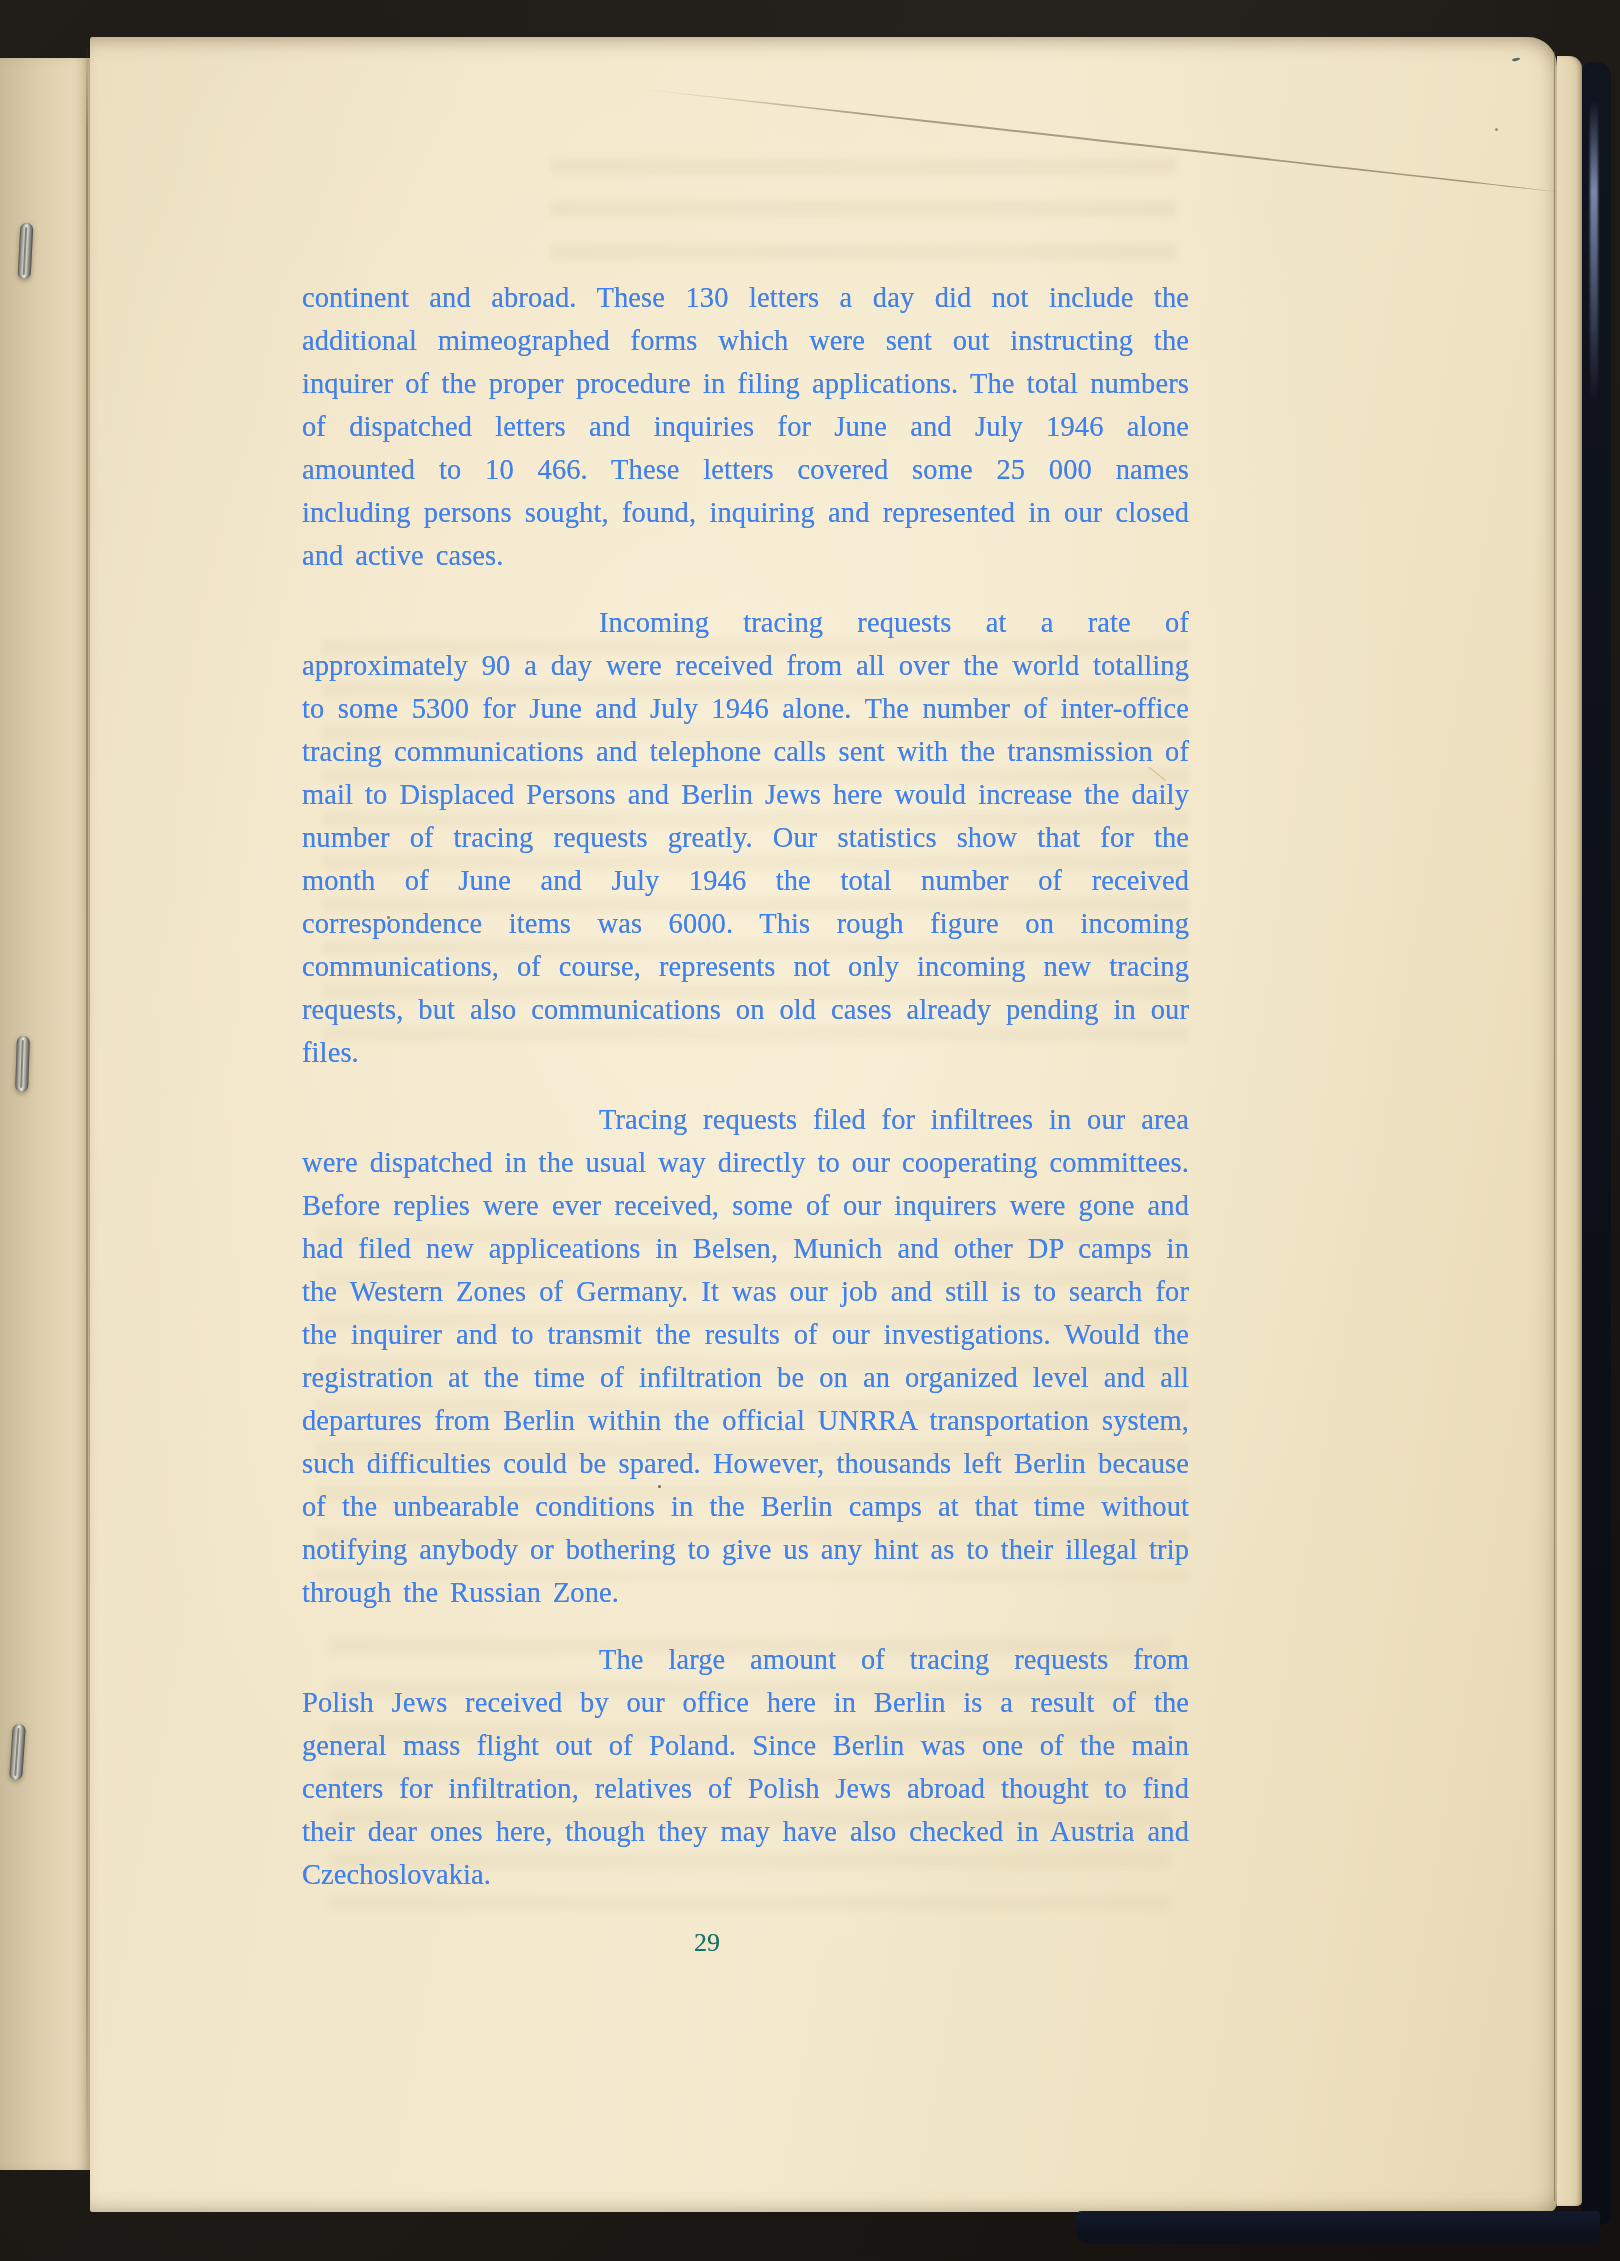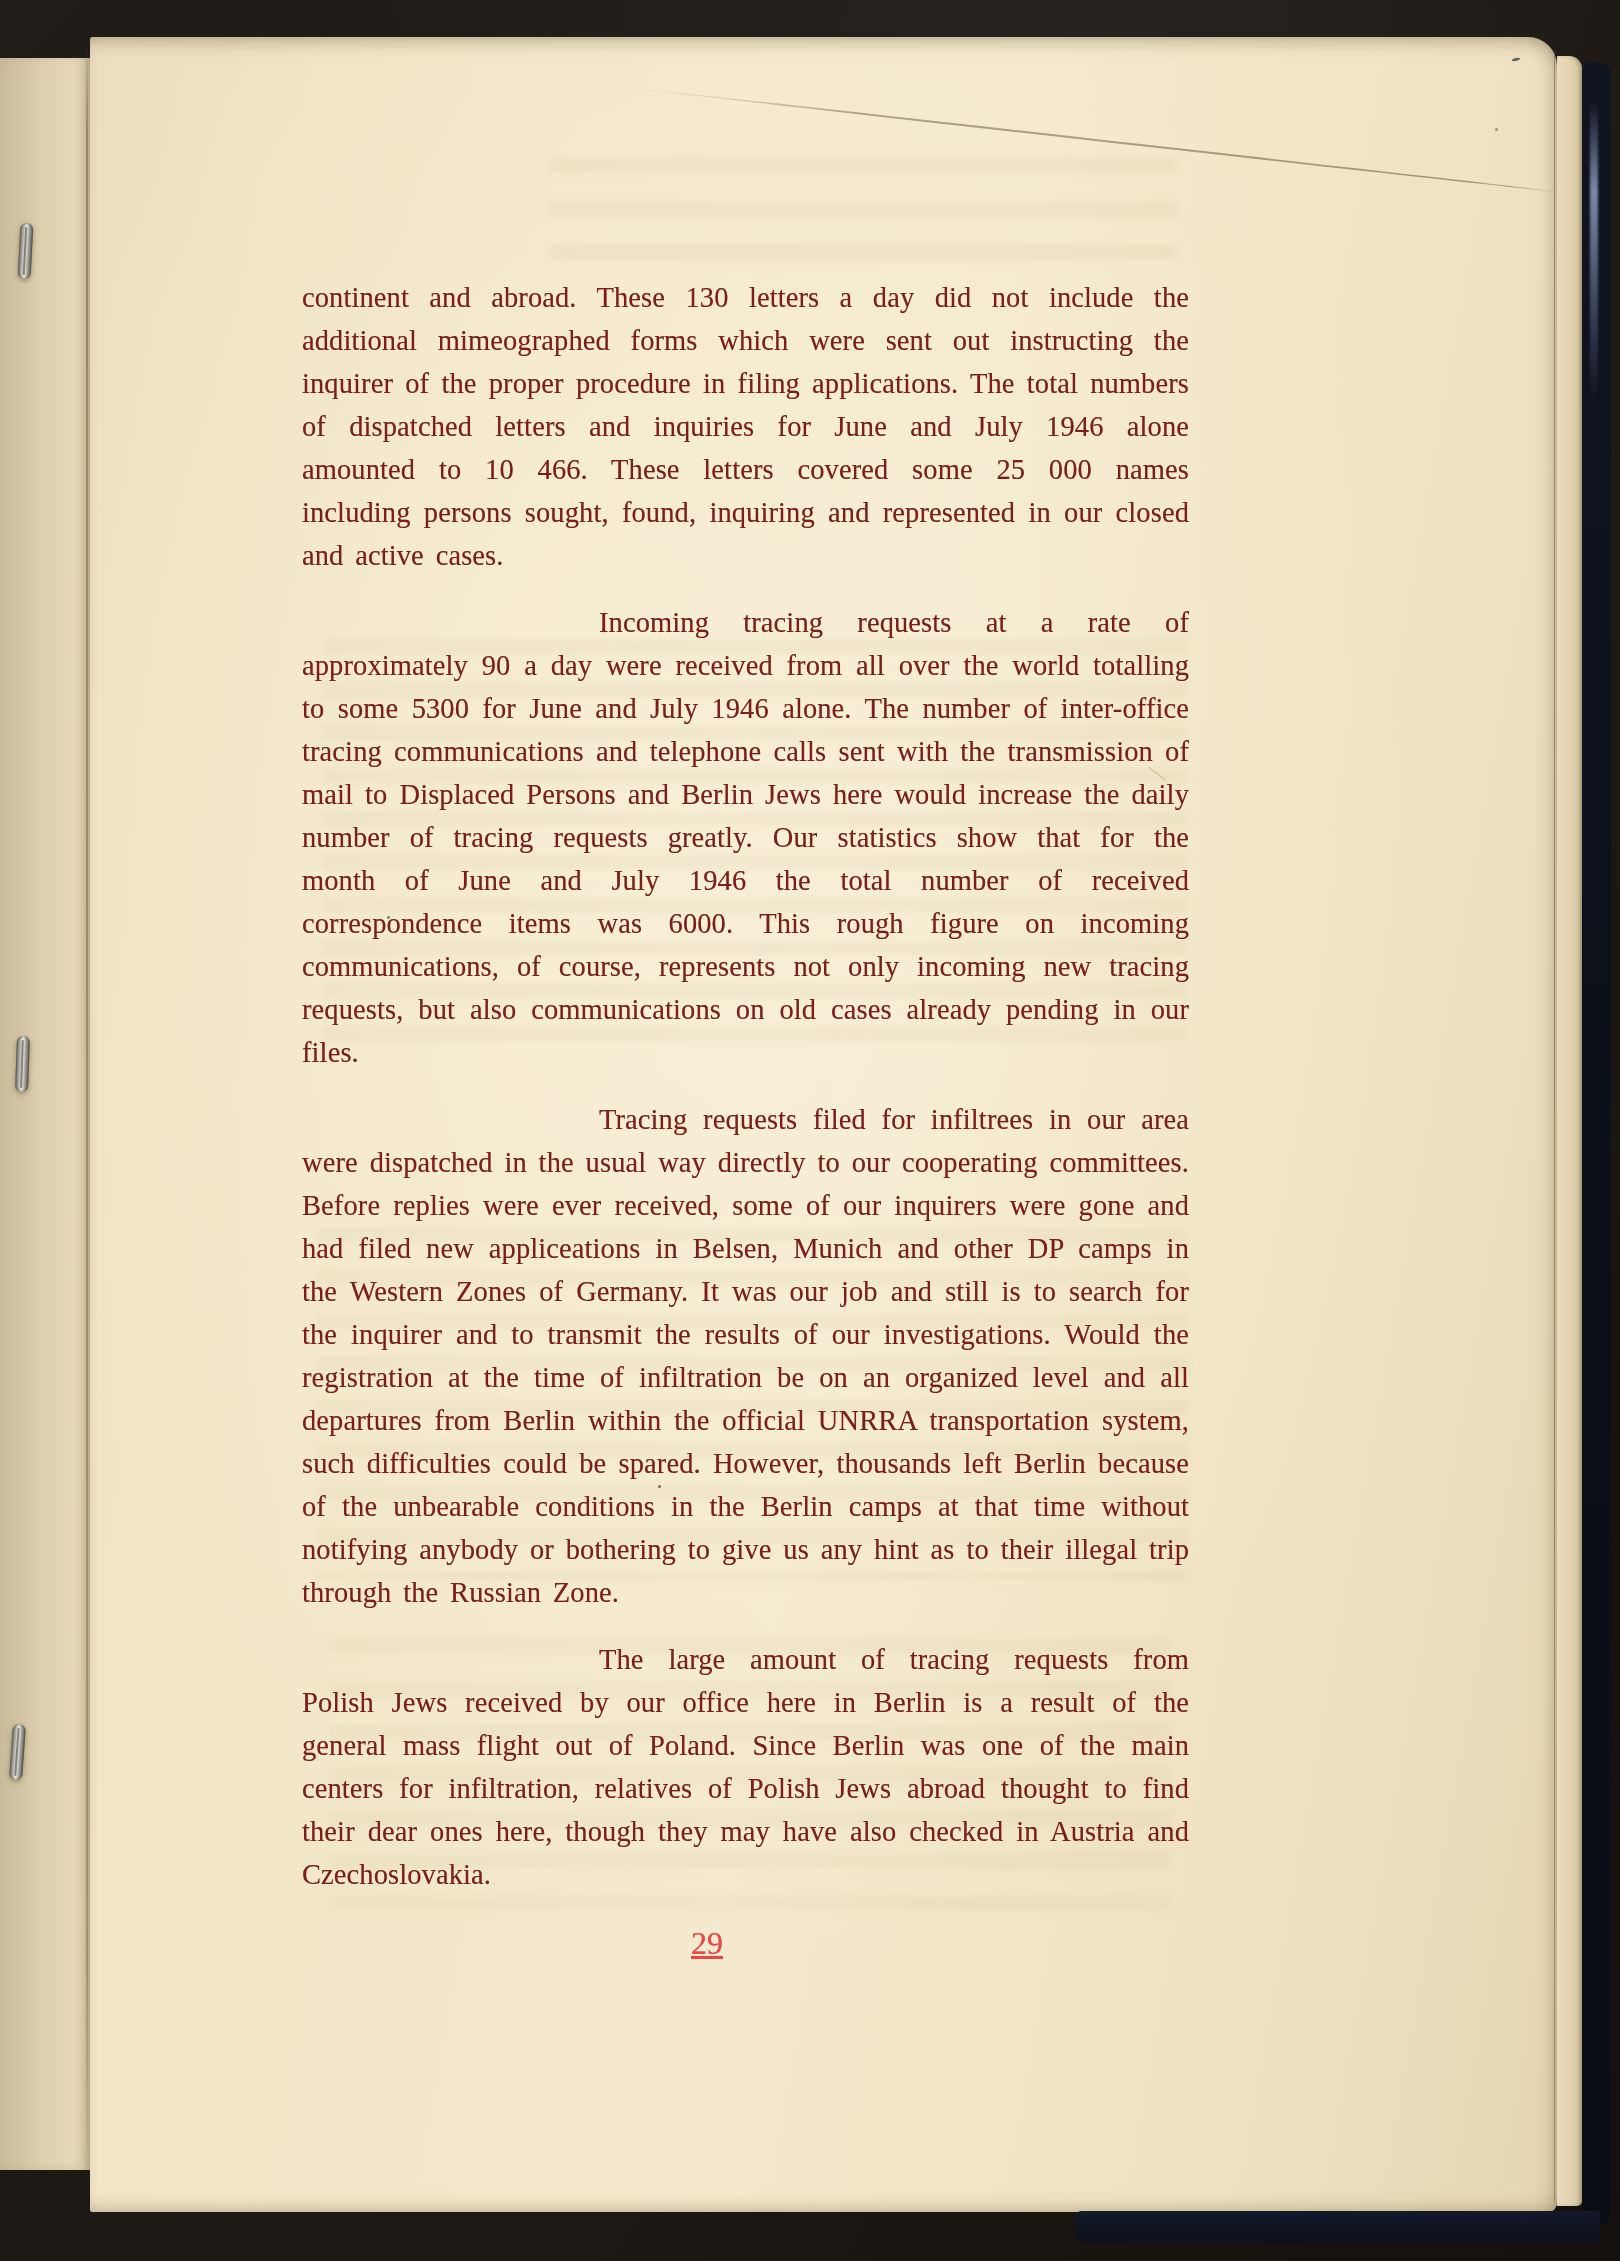--- a/index.html
+++ b/index.html
@@ -109,37 +109,36 @@
   .fiber {
     position: absolute; height: 1.3px; border-radius: 1.3px;
     background: rgba(190,148,66,0.55);
   }
   .fiber-1 { left: 1146px; top: 773px; width: 21.5px; transform: rotate(38deg); }
   .fiber-2 { left: 572px;  top: 1339px; width: 17.7px; transform: rotate(-24deg); }
 
   
   .text-block {
     position: absolute; left: 302px; top: 276px; width: 887px;
-    color: #7f1d1d;
+    color: #3b82f6;
     font-size: 28.5px; line-height: 43px;
     text-align: justify;
     word-spacing: 0.16em;
     letter-spacing: 0.1px;
     text-shadow: 0 0 0.6px rgba(47,43,36,0.45);
   }
   .para { margin: 0; }
   .para + .para { margin-top: 24px; }
   .para.indent { text-indent: 297px; }
 
   .page-number {
     position: absolute; left: 669px; top: 1924px; width: 76px;
     text-align: center;
-    color: #ef4444; font-size: 32px; line-height: 38px;
+    color: #0f766e; font-size: 26px; line-height: 38px;
     text-shadow: 0 0 0.6px rgba(47,43,36,0.45);
-    text-decoration: underline;
   }
 </style>
 </head>
 <body>
 
 <div class="backdrop"></div>
 
 <div class="gutter"></div>
 <div class="crease"></div>
 

